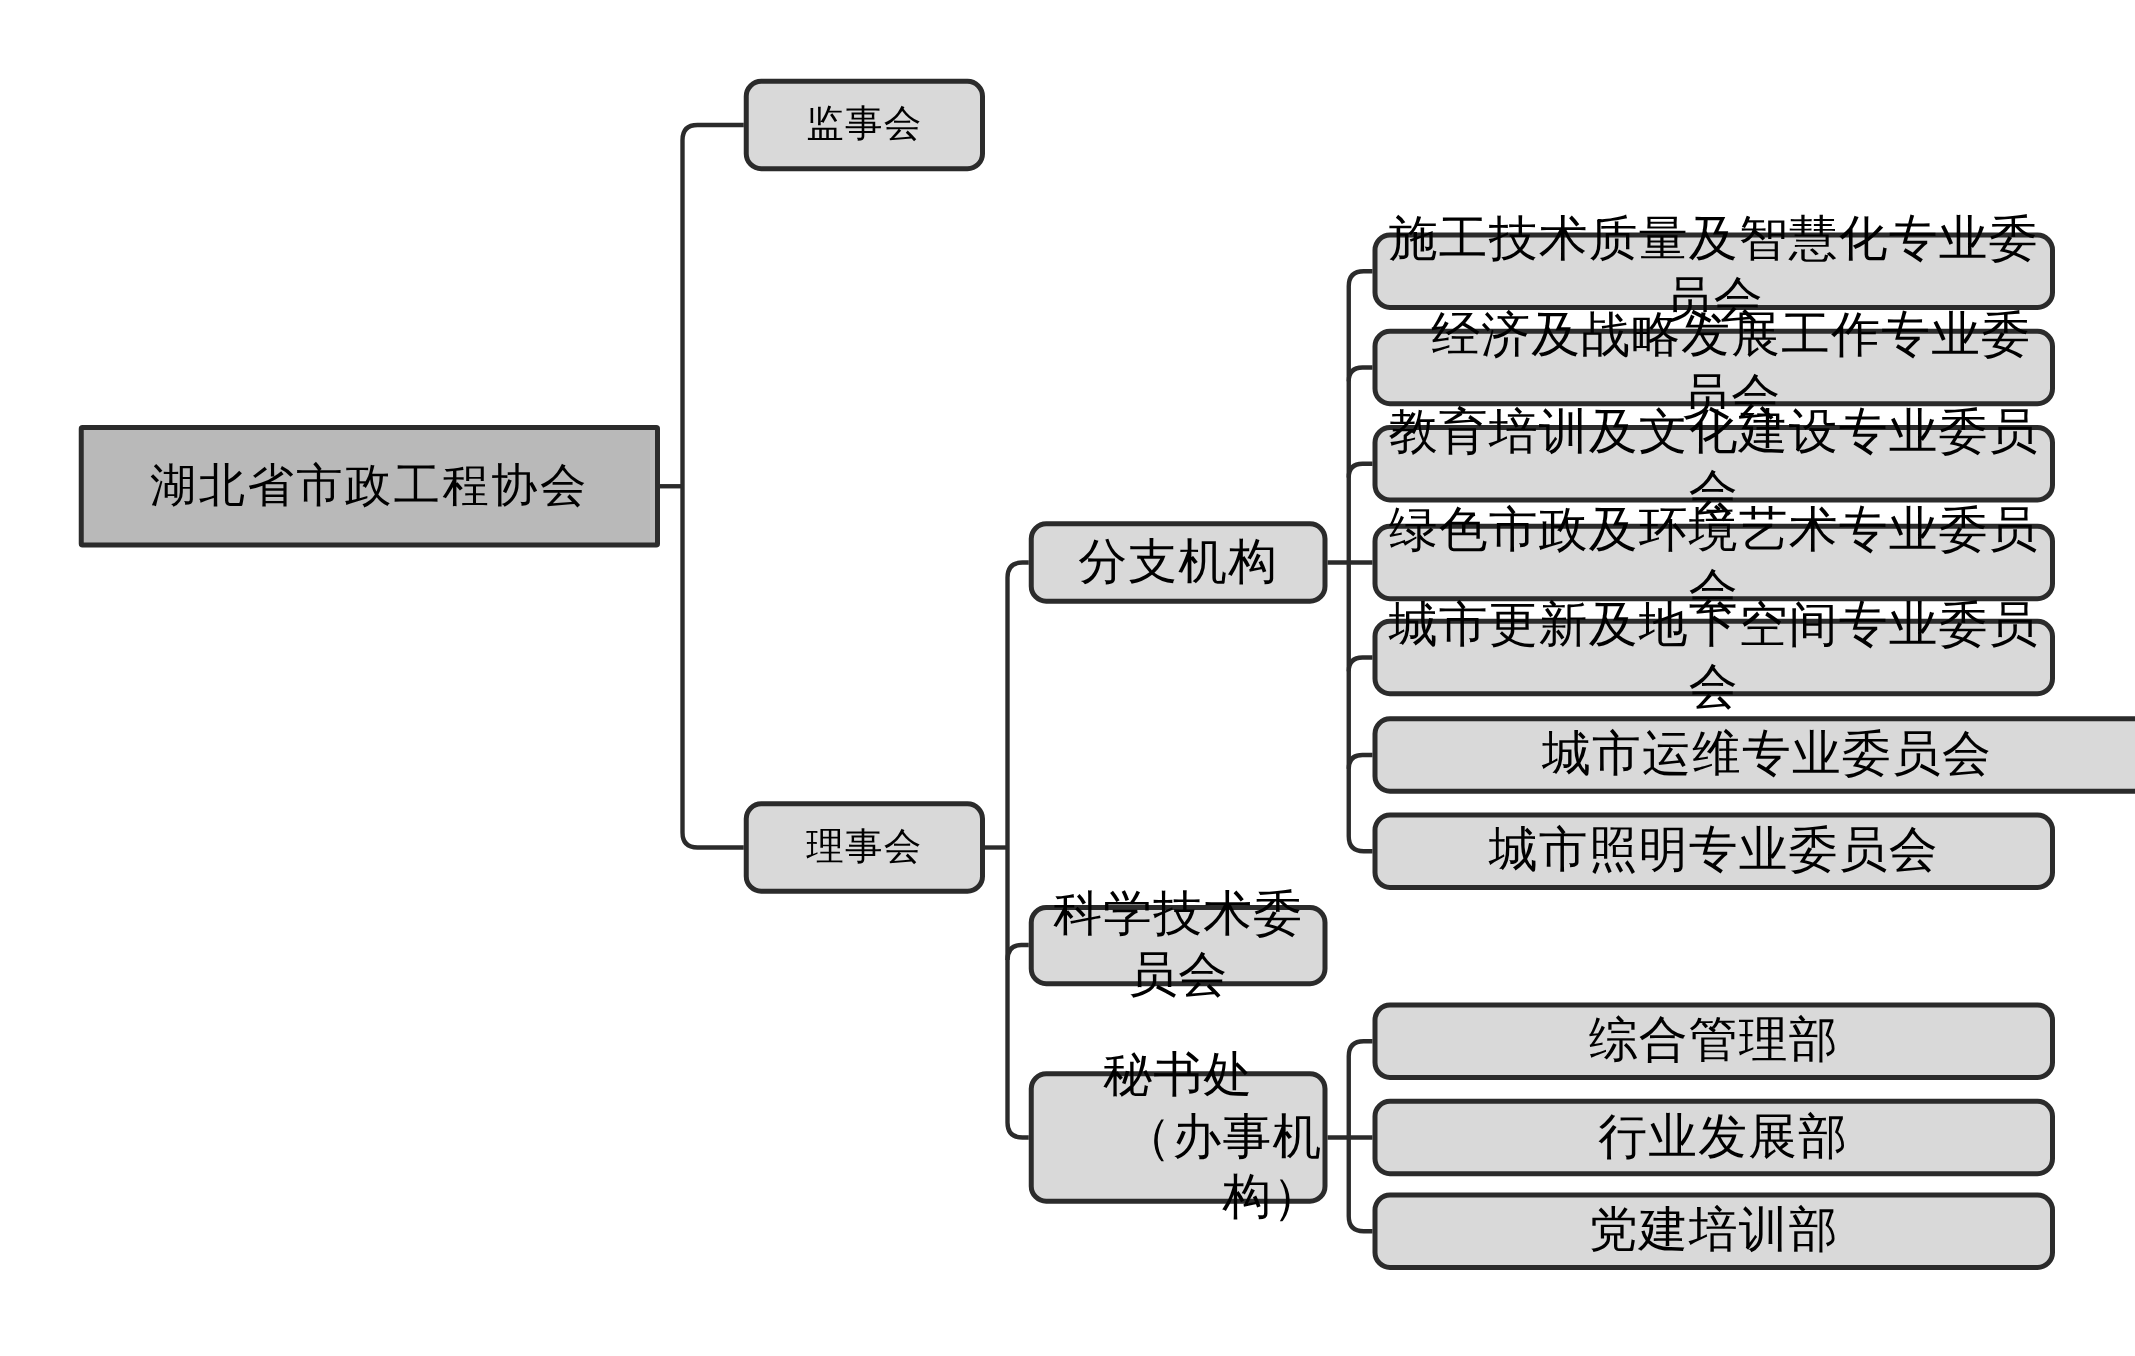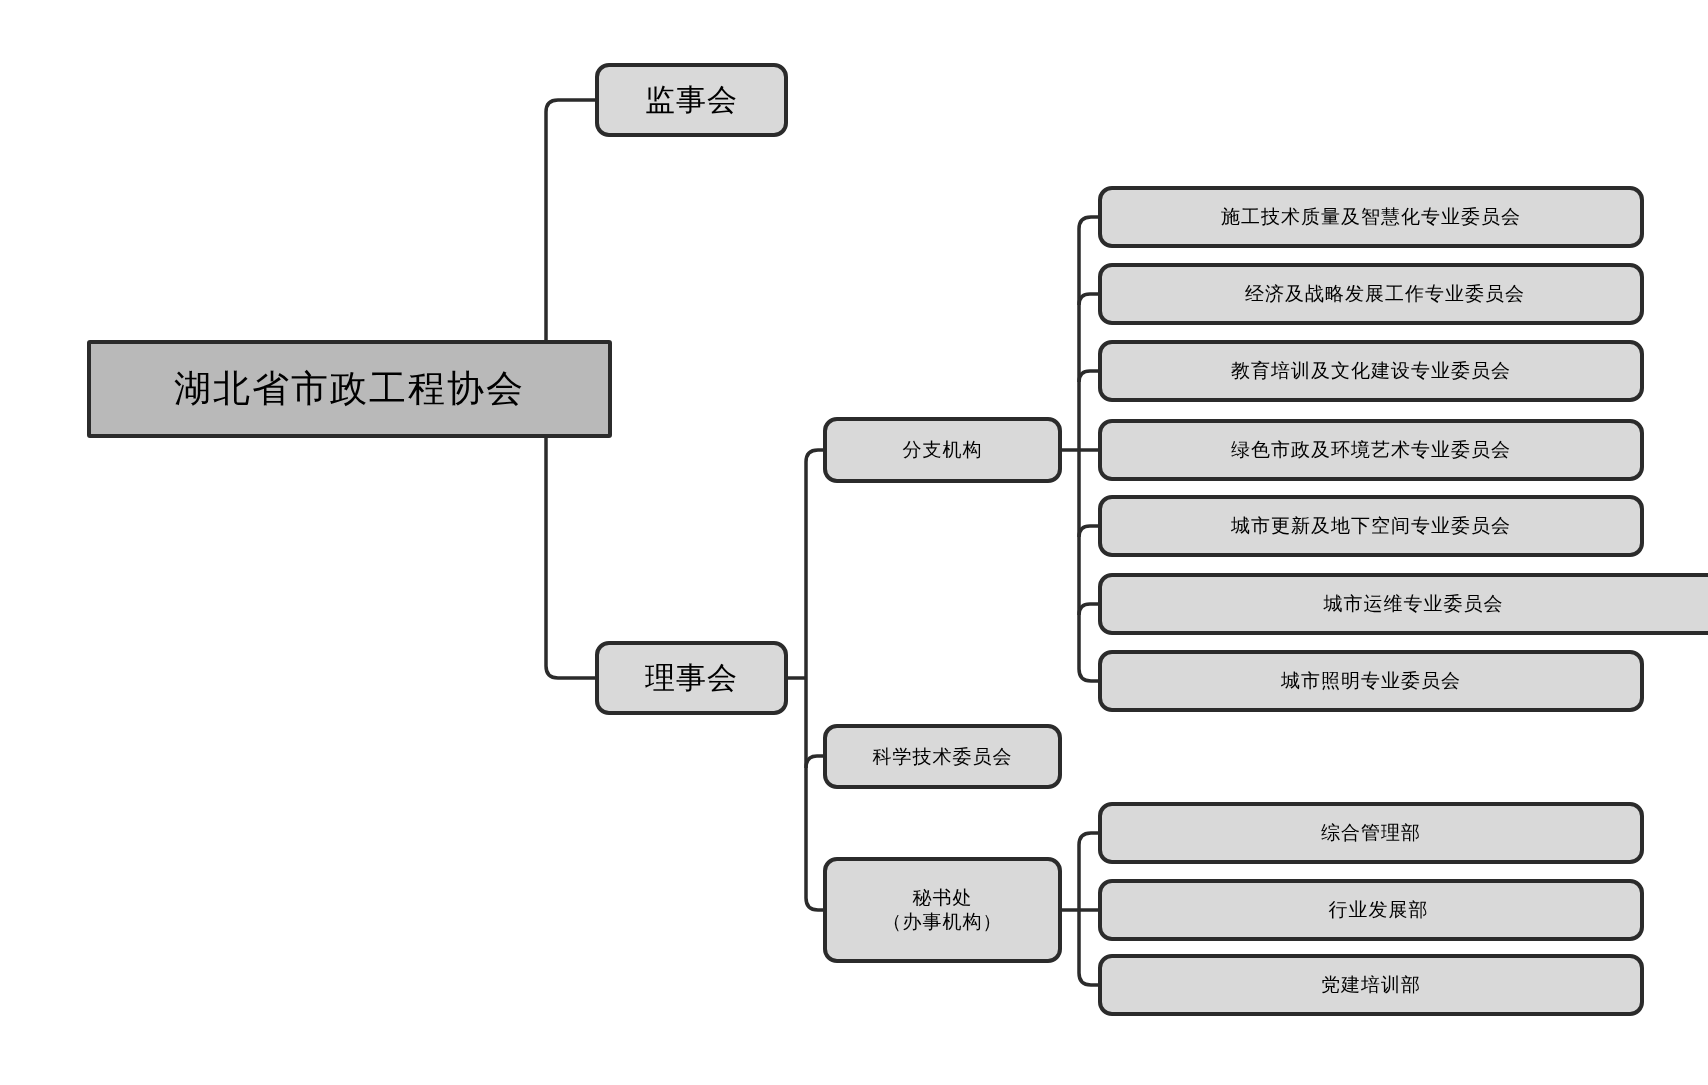--- a/index.html
+++ b/index.html
@@ -32,21 +32,21 @@
     box-sizing: border-box;
     background: #d9d9d9;
     border: 4px solid #2b2b2b;
     border-radius: 14px;
     display: flex;
     flex-direction: column;
     align-items: center;
     justify-content: center;
     text-align: center;
     color: #000000;
-    font-size: 19px;
+    font-size: 39px;
     letter-spacing: 1px;
     line-height: 1.25;
   }
   .node--root {
     background: #b9b9b9;
     border-radius: 3px;
     font-size: 37px;
     letter-spacing: 2px;
   }
   .node--mid {
@@ -75,21 +75,21 @@
     <path d="M1079 305 Q1079 294 1090 294 H1098
              M1079 382 Q1079 371 1090 371 H1098
              M1079 537 Q1079 526 1090 526 H1098
              M1079 615 Q1079 604 1090 604 H1098"></path>
 
     <path d="M1062 910 H1098"></path>
 
     <path d="M1098 833 H1091 Q1079 833 1079 845 V973 Q1079 985 1091 985 H1098"></path>
   </svg>
 
-  <div class="node node--root" style="left:63px; top:340px; width:525px; height:98px;margin-left:24px;">
+  <div class="node node--root" style="left:63px; top:340px; width:465px; height:98px;">
     <span>湖北省市政工程协会</span>
   </div>
 
   <div class="node node--mid" style="left:595px; top:63px; width:193px; height:74px;">
     <span>监事会</span>
   </div>
 
   <div class="node node--mid" style="left:595px; top:641px; width:193px; height:74px;">
     <span>理事会</span>
   </div>

